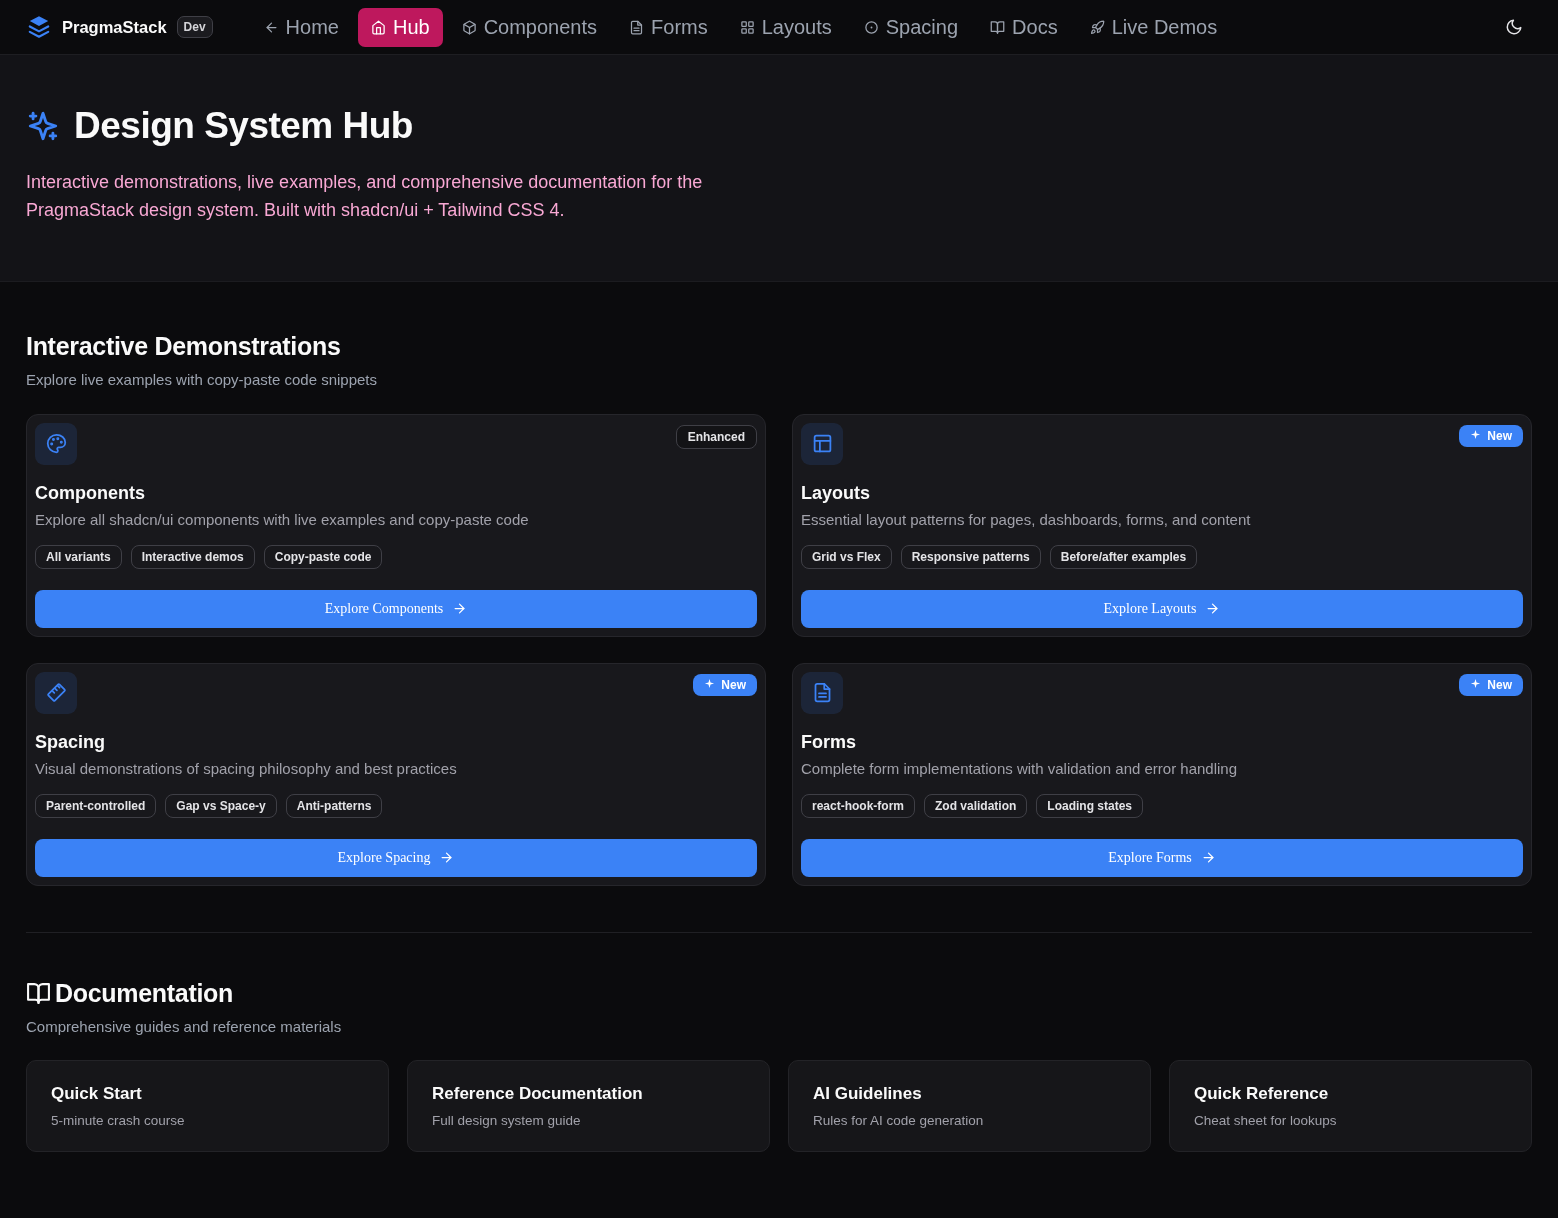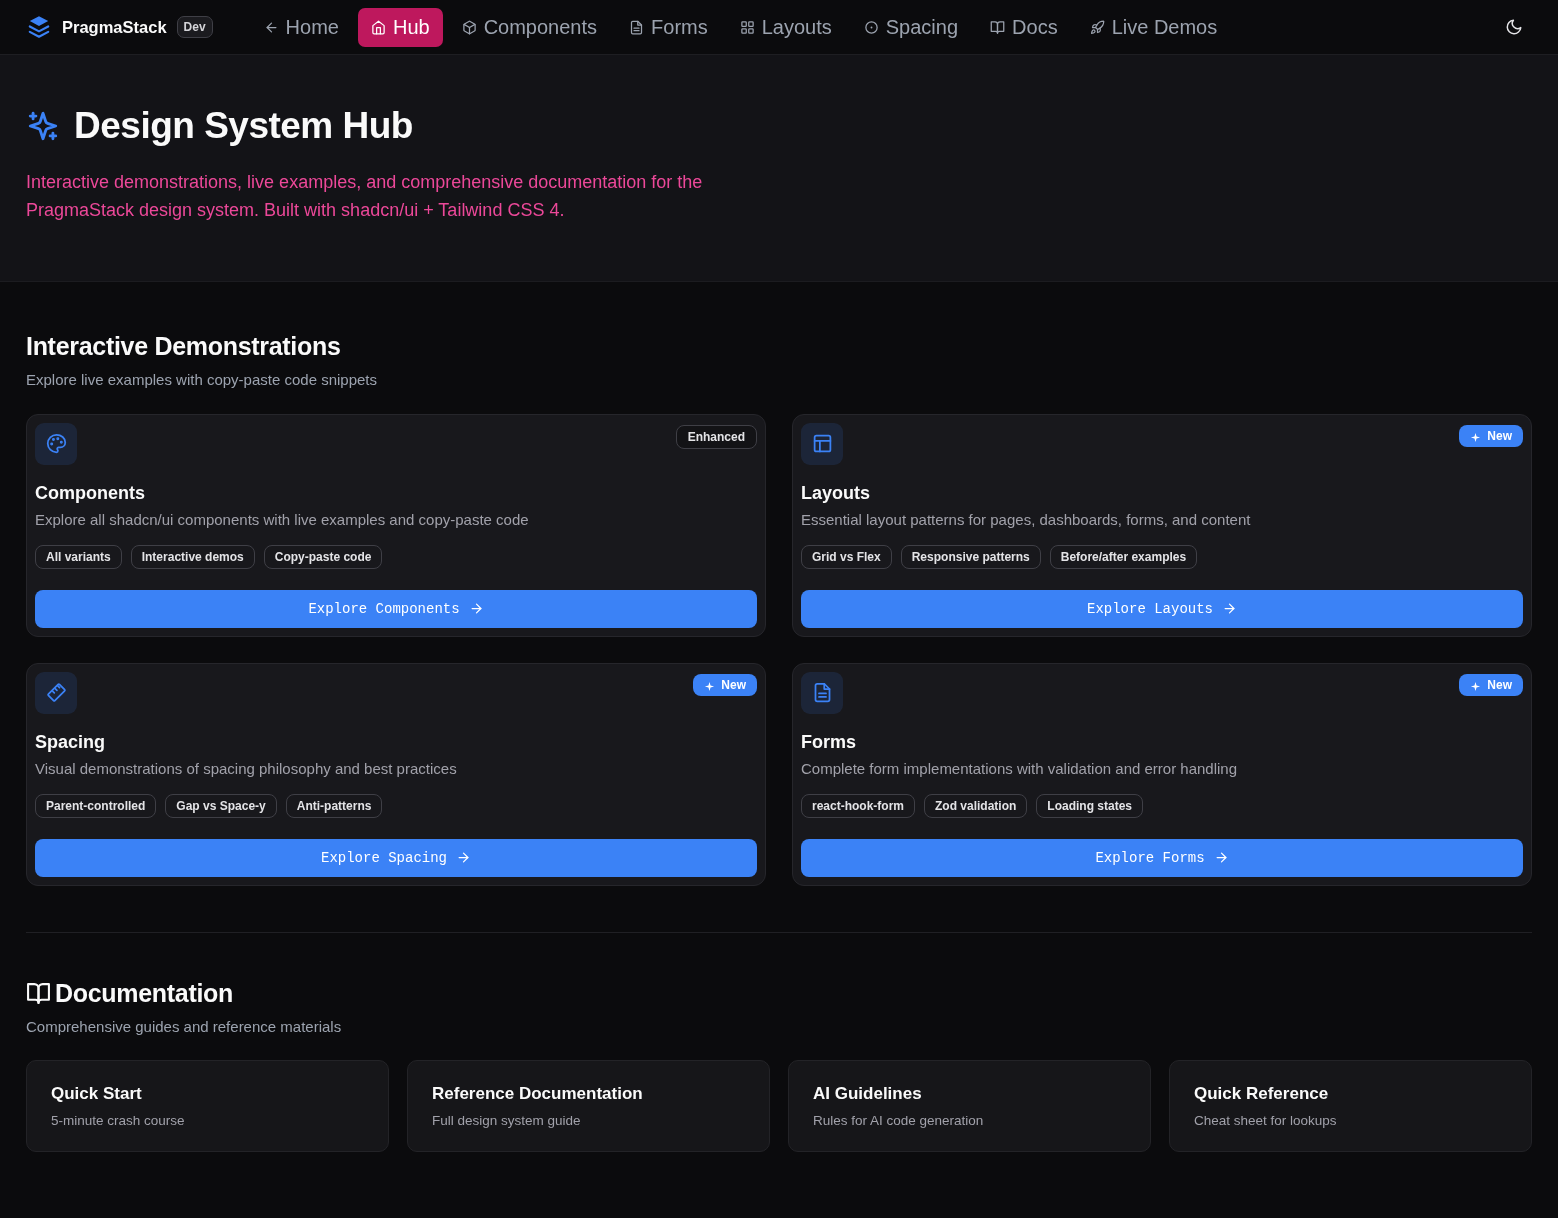--- a/index.html
+++ b/index.html
@@ -20,41 +20,41 @@
   .nav-item.active { background:#be185d; color:#fff; }
   .theme-toggle { margin-left:auto; background:none; border:none; color:#e4e4e7; width:36px; height:36px; display:flex; align-items:center; justify-content:center; cursor:pointer; border-radius:8px; }
   .theme-toggle svg { width:18px; height:18px; }
 
   
   .hero { background:#131317; border-bottom:1px solid #1c1c20; padding:50px 26px 56px; }
   .hero-title-row { display:flex; align-items:center; gap:14px; }
   .hero-title-row .spark { color:#3b82f6; }
   .hero-title-row svg { width:34px; height:34px; }
   h1 { font-size:37px; font-weight:700; letter-spacing:-0.5px; }
-  .hero-sub { margin-top:22px; font-size:18px; line-height:1.55; color:#ec4899; max-width:756px; }
+  .hero-sub { margin-top:22px; font-size:18px; line-height:1.55; color:#f9a8d4; max-width:756px; }
 
   .container { padding:0 26px; }
 
   
   .demos { padding-top:50px; }
   .section-title { font-size:25px; font-weight:700; letter-spacing:-0.3px; }
   .section-sub { margin-top:10px; font-size:15px; color:#9ca3af; }
   .demo-grid { margin-top:26px; display:grid; grid-template-columns:1fr 1fr; gap:26px; }
   .demo-card { position:relative; background:#18181c; border:1px solid #26262b; border-radius:12px; padding:8px; }
   .card-top { display:flex; justify-content:space-between; align-items:flex-start; }
   .icon-tile { width:42px; height:42px; border-radius:9px; background:rgba(59,130,246,0.13); display:flex; align-items:center; justify-content:center; color:#3b82f6; }
   .icon-tile svg { width:21px; height:21px; }
   .badge-outline { font-size:12px; font-weight:600; border:1px solid #3f3f46; color:#e4e4e7; padding:4px 11px; border-radius:8px; background:#131316; margin-top:2px; }
-  .badge-new { display:flex; align-items:flex-end; gap:6px; font-size:12px; font-weight:600; background:#3b82f6; color:#fff; padding:4px 11px; border-radius:8px; margin-top:2px; }
+  .badge-new { display:flex; align-items:flex-start; gap:6px; font-size:12px; font-weight:600; background:#3b82f6; color:#fff; padding:4px 11px; border-radius:8px; margin-top:2px; }
   .badge-new svg { width:11px; height:11px; }
   .demo-title { margin-top:18px; font-size:18px; font-weight:700; }
   .demo-desc { margin-top:7px; font-size:15px; color:#a1a1aa; }
   .tag-row { margin-top:17px; display:flex; gap:9px; flex-wrap:wrap; }
   .tag { font-size:12px; font-weight:600; color:#e4e4e7; border:1px solid #3f3f46; padding:4px 10px; border-radius:8px; background:transparent; }
-  .cta-btn { margin-top:21px; width:100%; height:38px; display:flex; align-items:center; justify-content:center; gap:9px; background:#3b82f6; border:none; border-radius:8px; color:#fff; font-size:14px; font-weight:500; font-family:Liberation Mono, monospace; cursor:pointer; }
+  .cta-btn { margin-top:21px; width:100%; height:38px; display:flex; align-items:center; justify-content:center; gap:9px; background:#3b82f6; border:none; border-radius:8px; color:#fff; font-size:14px; font-weight:500; font-family:Liberation Serif, serif; cursor:pointer; }
   .cta-btn svg { width:15px; height:15px; }
 
   
   .divider { border:none; border-top:1px solid #202024; margin:46px 0 0; }
 
   
   .docs-section { padding-top:46px; padding-bottom:20px; }
   .docs-head { display:flex; align-items:center; gap:4px; }
   .docs-head svg { width:25px; height:25px; }
   .docs-grid { margin-top:25px; display:grid; grid-template-columns:repeat(4,1fr); gap:18px; }

